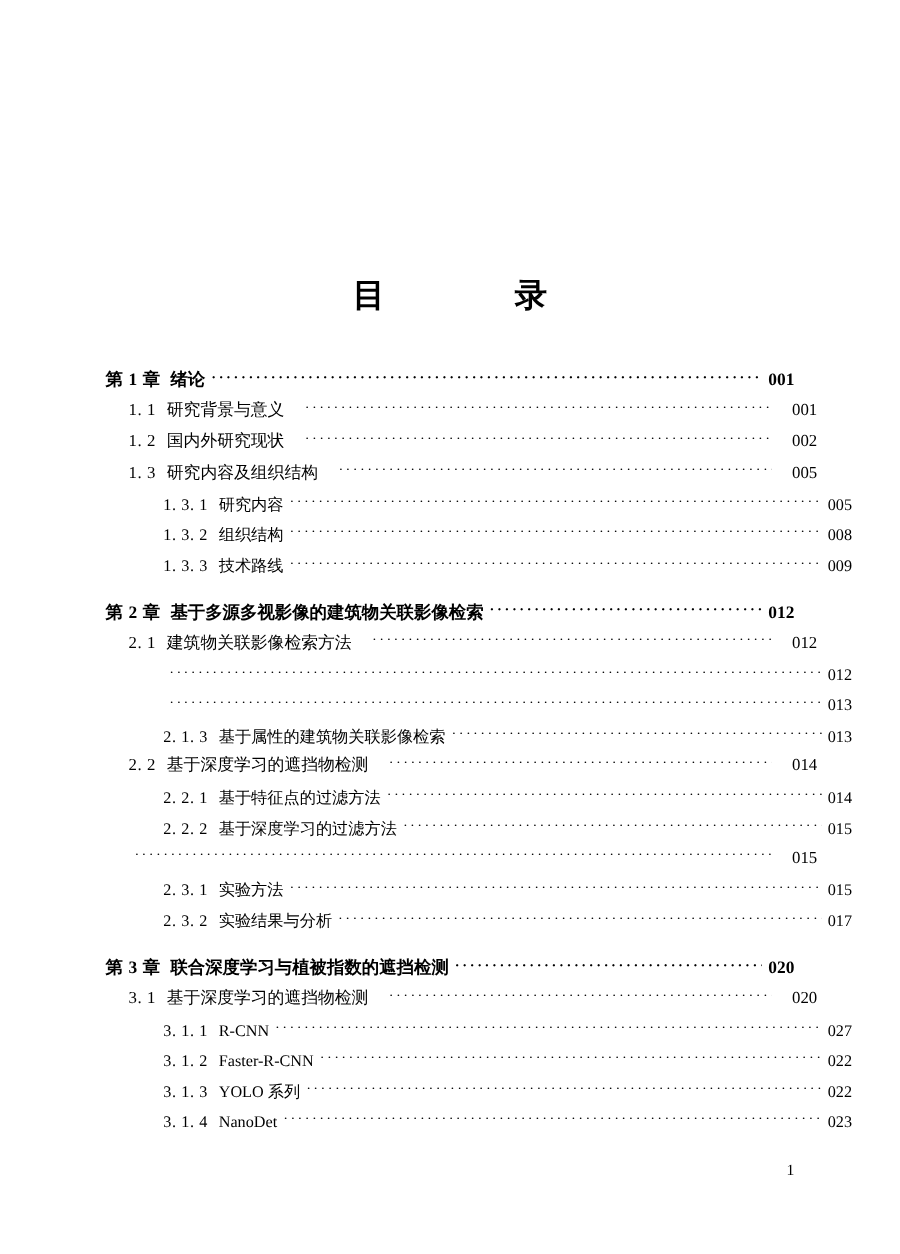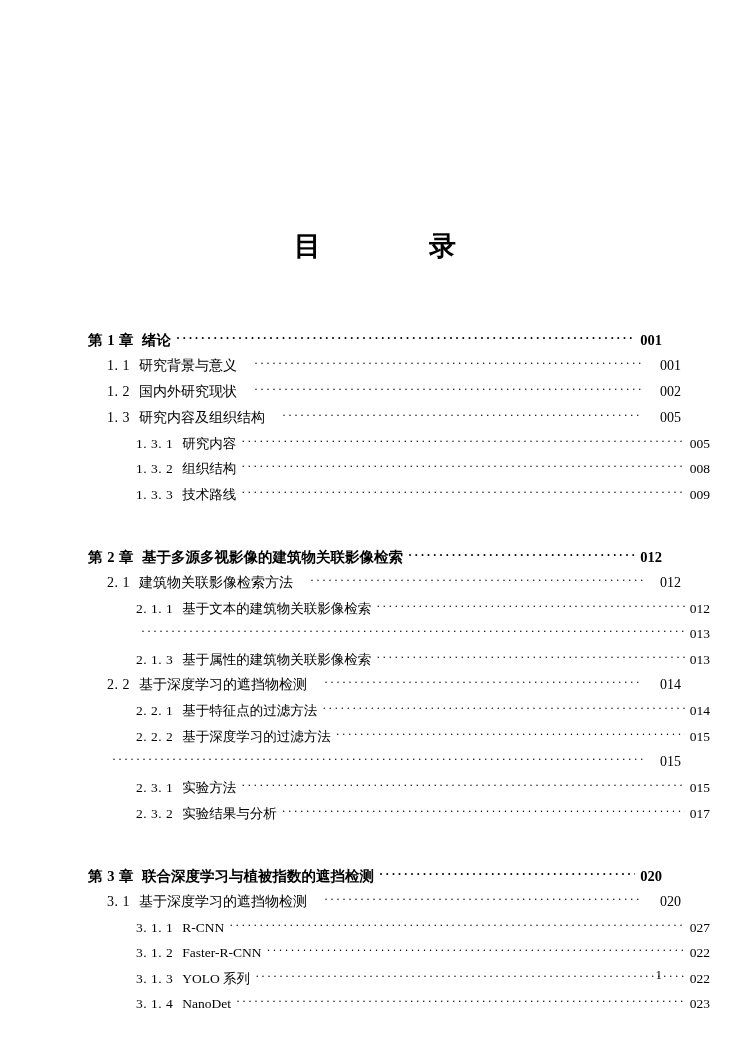--- a/index.html
+++ b/index.html
@@ -85,21 +85,21 @@
   
   .lvl-3 {
     font-size: 13.5px;
     margin-bottom: 12px;
     padding-left: 48px;
   }
   .num {
     display: inline-block;
     letter-spacing: 0.5px;
   }
-  .lvl-chapter .num { margin-right: 8px; margin-top: 23px; }
+  .lvl-chapter .num { margin-right: 8px; }
   .lvl-2 .num { margin-right: 9px; }
   .lvl-3 .num { margin-right: 9px; text-align: center; }
   .latin { font-family: "Liberation Serif", "DejaVu Serif", serif; }
 
   .page-number {
     position: absolute;
     right: 88px;
     bottom: 62px;
     font-size: 13px;
     font-family: "Liberation Serif", "DejaVu Serif", serif;
@@ -152,21 +152,20 @@
         <span class="entry-label"><span class="num latin">第 2 章</span><span>基于多源多视影像的建筑物关联影像检索</span></span>
         <span class="entry-dots">·······························································································································································</span>
         <span class="entry-page latin">012</span>
       </div>
       <div class="toc-entry lvl-2">
         <span class="entry-label"><span class="num latin">2. 1</span><span>建筑物关联影像检索方法</span></span>
         <span class="entry-dots">·······························································································································································</span>
         <span class="entry-page latin">012</span>
       </div>
       <div class="toc-entry lvl-3">
-        <span class="entry-label"><span class="num latin">2. 1. 1</span><span>基于文本的建筑物关联影像检索</span></span>
         <span class="entry-dots">·······························································································································································</span>
         <span class="entry-page latin">012</span>
       </div>
       <div class="toc-entry lvl-3">
         <span class="entry-dots">·······························································································································································</span>
         <span class="entry-page latin">013</span>
       </div>
       <div class="toc-entry lvl-3">
         <span class="entry-label"><span class="num latin">2. 1. 3</span><span>基于属性的建筑物关联影像检索</span></span>
         <span class="entry-dots">·······························································································································································</span>

